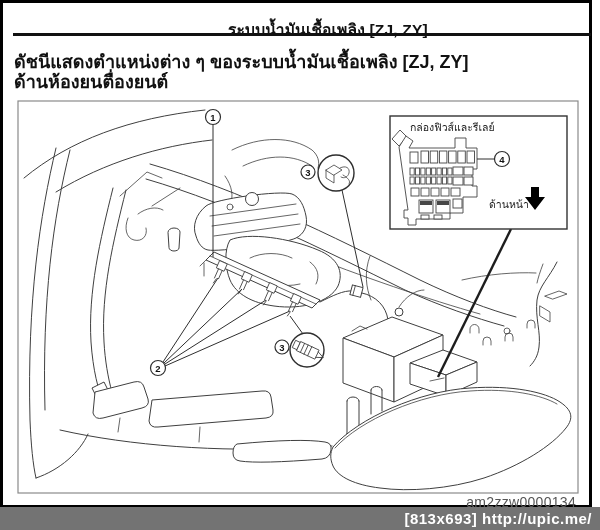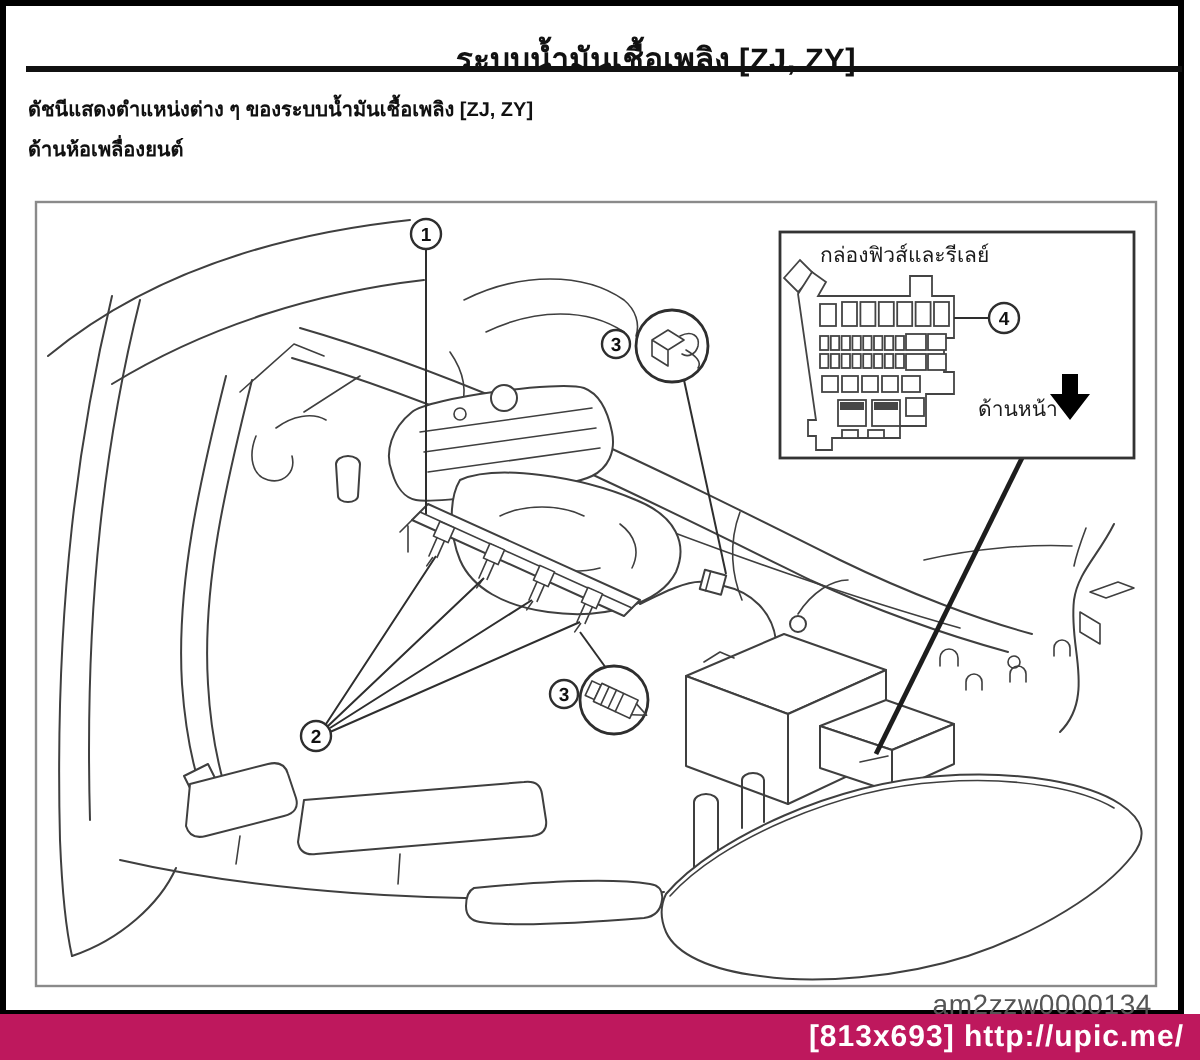--- a/index.html
+++ b/index.html
@@ -3,26 +3,26 @@
 <meta charset="utf-8">
 <style>
   html,body{margin:0;padding:0;background:#fff;}
   body{width:600px;height:530px;position:relative;overflow:hidden;
        font-family:"Liberation Sans","DejaVu Sans",sans-serif;color:#111;}
   .page-frame{position:absolute;left:0;top:0;width:586px;height:502px;
               border:3px solid #000;background:#fff;}
   .page-title{position:absolute;left:0;top:7px;width:592px;text-align:center;
               font-size:15.5px;font-weight:bold;letter-spacing:.2px;margin-left:32px;}
   .title-divider{position:absolute;left:13px;top:33px;width:578px;height:2.5px;background:#111;}
-  .subtitle{position:absolute;left:14px;font-size:10px;font-weight:bold;}
+  .subtitle{position:absolute;left:14px;font-size:18px;font-weight:bold;}
   .subtitle.s1{top:47px;}
   .subtitle.s2{top:67px;}
   .diagram-svg{position:absolute;left:0;top:0;width:600px;height:507px;}
   .figure-code{position:absolute;top:494px;right:24px;font-size:14px;color:#555;letter-spacing:.3px;}
-  .watermark-bar{position:absolute;left:0;bottom:0;width:600px;height:23px;background:#be185d;
+  .watermark-bar{position:absolute;left:0;bottom:0;width:600px;height:23px;background:#737373;
                  display:flex;align-items:center;justify-content:flex-end;padding-right:8px;box-sizing:border-box;}
   .watermark-text{color:#fff;font-size:15px;font-weight:bold;letter-spacing:.5px;}
   
   .ln{fill:none;stroke:#3f3f3f;stroke-width:1;stroke-linecap:round;stroke-linejoin:round;}
   .lnf{fill:#fff;stroke:#3f3f3f;stroke-width:1;stroke-linejoin:round;}
   .thin{stroke-width:.8;}
   .box{fill:none;stroke:#8a8a8a;stroke-width:1.2;}
   .inset{fill:#fff;stroke:#333;stroke-width:1.4;}
   .fuse{fill:#fff;stroke:#444;stroke-width:.9;}
   .fusedark{fill:#474747;stroke:none;}
@@ -35,21 +35,21 @@
   .arrow{fill:#000;}
 </style>
 </head>
 <body>
 
 <div class="page-frame"></div>
 
 <h1 class="page-title">ระบบน้ำมันเชื้อเพลิง [ZJ, ZY]</h1>
 <div class="title-divider"></div>
 <div class="subtitle s1">ดัชนีแสดงตำแหน่งต่าง ๆ ของระบบน้ำมันเชื้อเพลิง [ZJ, ZY]</div>
-<div class="subtitle s2">ด้านห้อเพลื่องยนต์</div>
+<div class="subtitle s2">ด้านห้องยนตื่องยนต์</div>
 
 <svg class="diagram-svg" viewBox="0 0 600 507">
 
   <rect class="box" x="18" y="101" width="560" height="392"></rect>
 
   <g>
 
     <path class="ln" d="M56,148 C40,215 27,300 30,420 C31,445 33,465 36,478"></path>
     <path class="ln" d="M70,150 C53,218 42,300 45,410"></path>
     <path class="ln" d="M24,178 C70,140 130,118 205,110"></path>

